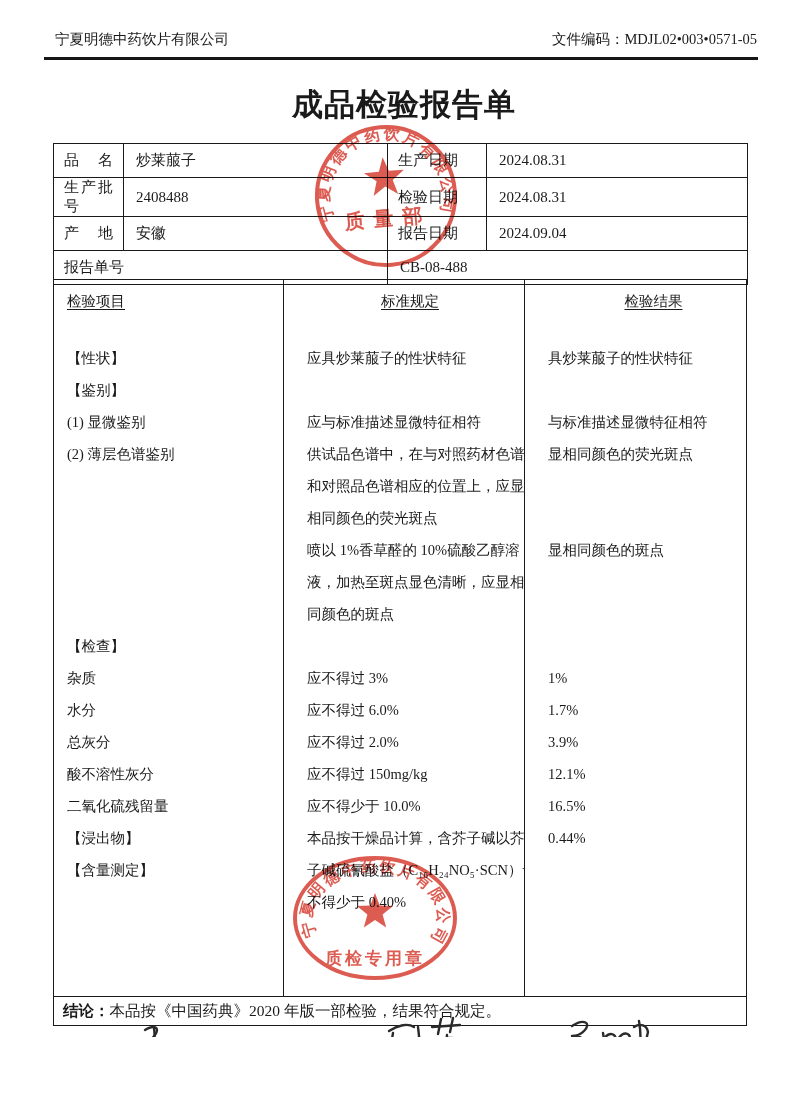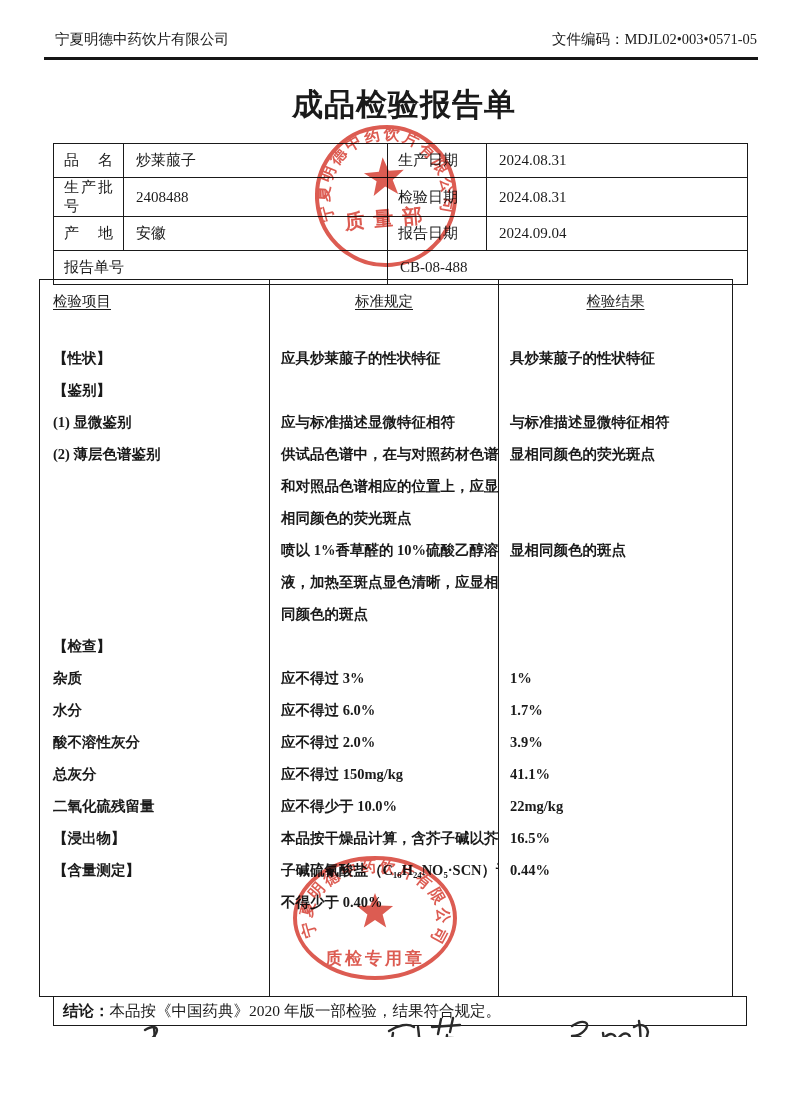--- a/index.html
+++ b/index.html
@@ -17,30 +17,30 @@
            font-size:31px; font-weight:bold; letter-spacing:1px;padding-left:36px; }
 
   
   .info-table { position:absolute; top:143px; left:53px; width:694px;
                 border-collapse:collapse; table-layout:fixed; font-size:15px; }
   .info-table td { border:1px solid #1a1a1a; height:34px; padding:0 10px; vertical-align:middle; }
   .info-table td.just { text-align:justify; text-align-last:justify; }
   .info-table td.val { padding-left:12px; }
 
   
-  .main-table { position:absolute; top:279px; left:39px; width:694px; height:718px;
+  .main-table { position:absolute; top:279px; left:53px; width:694px; height:718px;
                 border:1px solid #1a1a1a; display:grid;
-                grid-template-columns:230px 229px 233px; font-size:14.5px; }
+                grid-template-columns:230px 229px 233px; font-size:14.5px;gap:12px; }
   .mt-col { overflow:hidden; }
   .mt-col.bdr { border-right:1px solid #1a1a1a; }
   .mt-h { height:62px; padding-top:12px; }
   .mt-h .u { text-decoration:underline; text-underline-offset:3px; }
   .mt-col .mt-h.left { padding-left:13px; }
   .mt-h.center { text-align:center; }
-  .mt-line { height:32px; line-height:32px; white-space:nowrap;font-weight:bold; }
+  .mt-line { height:32px; line-height:32px; white-space:nowrap; }
   .mt-col.c1 .mt-line { padding-left:13px; }
   .mt-col.c2 .mt-line { padding-left:11px; }
   .mt-col.c3 .mt-line { padding-left:11px; }
 
   
   .conclusion { position:absolute; top:996px; left:53px; width:694px; height:30px;
                 border:1px solid #1a1a1a; line-height:28px; padding-left:9px; font-size:15.5px; }
   .conclusion .b { font-weight:bold; }
 
   
@@ -112,22 +112,22 @@
         <div class="mt-line">(1) 显微鉴别</div>
         <div class="mt-line">(2) 薄层色谱鉴别</div>
         <div class="mt-line"></div>
         <div class="mt-line"></div>
         <div class="mt-line"></div>
         <div class="mt-line"></div>
         <div class="mt-line"></div>
         <div class="mt-line">【检查】</div>
         <div class="mt-line">杂质</div>
         <div class="mt-line">水分</div>
+        <div class="mt-line">总灰分</div>
         <div class="mt-line">酸不溶性灰分</div>
-        <div class="mt-line">总灰分</div>
         <div class="mt-line">二氧化硫残留量</div>
         <div class="mt-line">【浸出物】</div>
         <div class="mt-line">【含量测定】</div>
         <div class="mt-line"></div>
         <div class="mt-line"></div>
       </div>
     <div class="mt-col c2 bdr">
       <div class="mt-h center"><span class="u">标准规定</span></div>
     <div class="mt-line">应具炒莱菔子的性状特征</div>
         <div class="mt-line"></div>
@@ -156,22 +156,21 @@
         <div class="mt-line">显相同颜色的荧光斑点</div>
         <div class="mt-line"></div>
         <div class="mt-line"></div>
         <div class="mt-line">显相同颜色的斑点</div>
         <div class="mt-line"></div>
         <div class="mt-line"></div>
         <div class="mt-line"></div>
         <div class="mt-line">1%</div>
         <div class="mt-line">1.7%</div>
         <div class="mt-line">3.9%</div>
-        <div class="mt-line">41.1%</div>
-        <div class="mt-line">22mg/kg</div>
+        <div class="mt-line">12.1%</div>
         <div class="mt-line">16.5%</div>
         <div class="mt-line">0.44%</div>
         <div class="mt-line"></div>
         <div class="mt-line"></div>
       </div>
   </div>
 
   <div class="conclusion">
     <span class="b">结论：</span><span>本品按《中国药典》2020 年版一部检验，结果符合规定。</span>
   </div>

